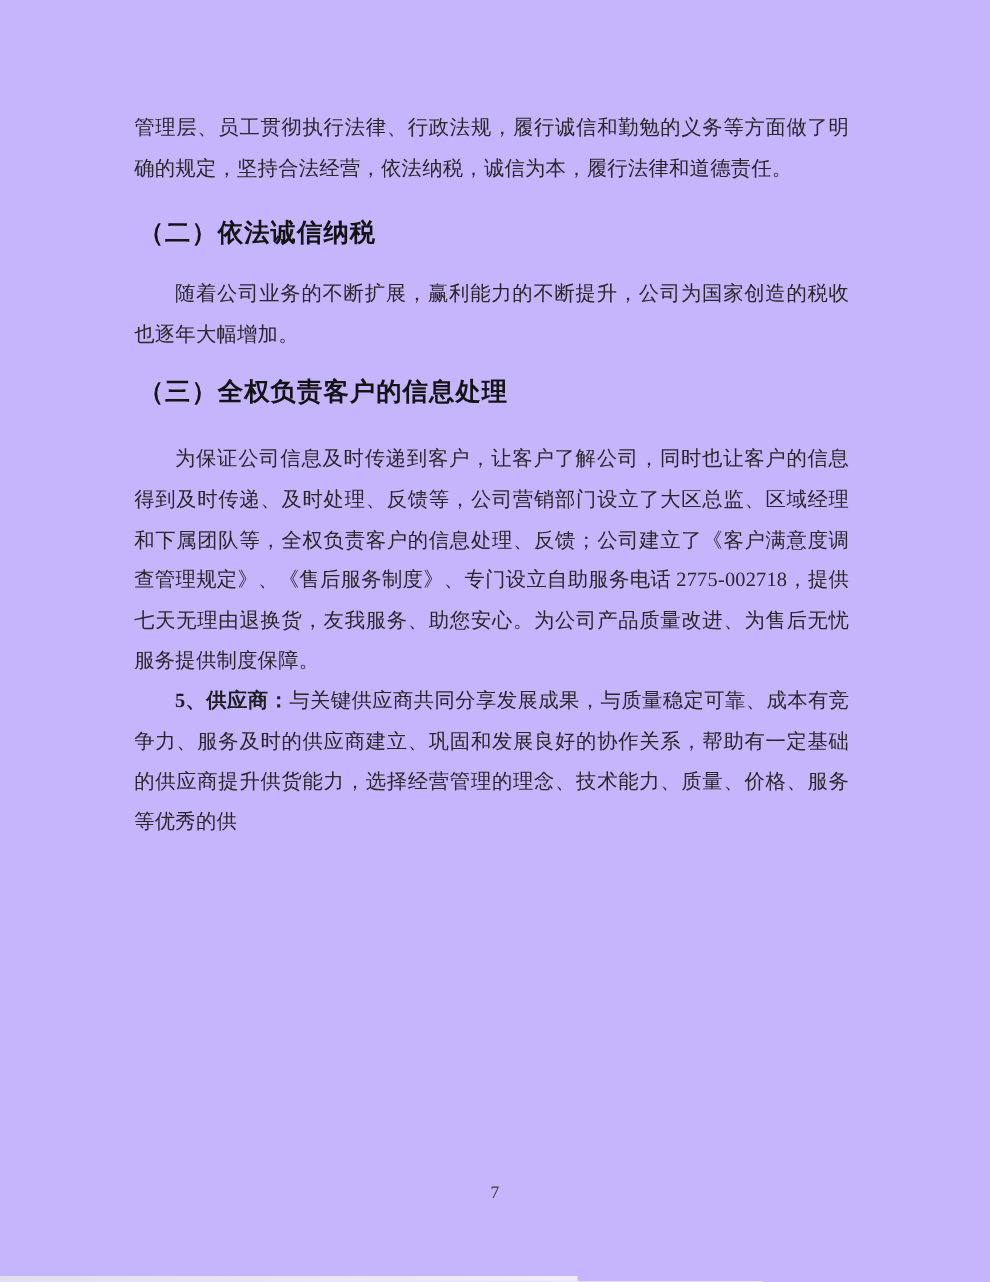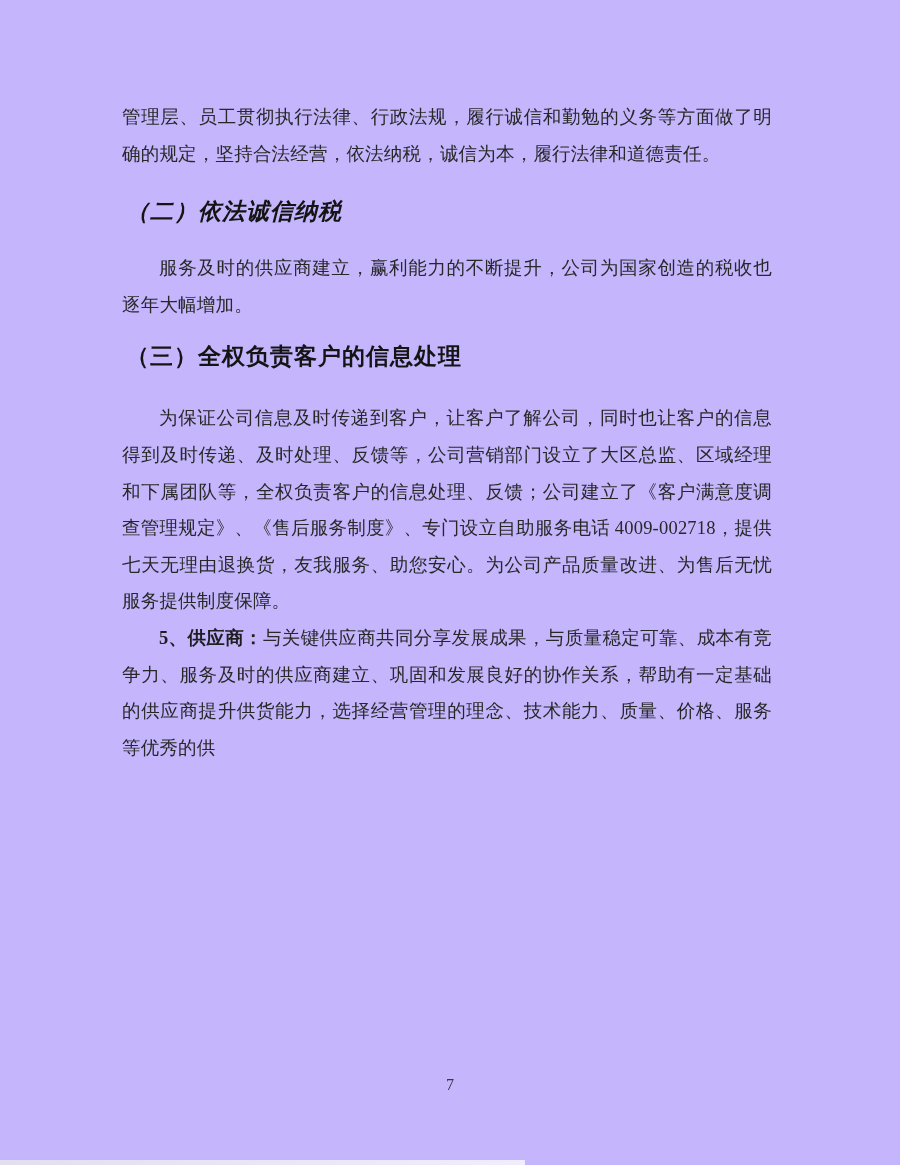--- a/index.html
+++ b/index.html
@@ -37,21 +37,20 @@
   .section-heading {
     font-family: "Liberation Sans", "DejaVu Sans", sans-serif;
     font-weight: 700;
     font-size: 23px;
     line-height: 34px;
     color: #141414;
     letter-spacing: 1px;
   }
   .heading-2 {
     margin: 22px 0 22px 4px;
-    font-style: italic;
   }
   .heading-3 {
     margin: 16px 0 27px 4px;
   }
   .lead-label {
     font-weight: 700;
     color: #1e1e1e;
   }
   .page-footer {
     position: absolute;
@@ -79,26 +78,26 @@
 <div class="page">
 
   <div class="page-body">
 
     <p class="para">管理层、员工贯彻执行法律、行政法规，履行诚信和勤勉的义务等方面做了明确的规定，坚持合法经营，依法纳税，诚信为本，履行法律和道德责任。</p>
 
 
     <div class="section-heading heading-2">（二）依法诚信纳税</div>
 
 
-    <p class="para indent">服务及时的供应商建立，赢利能力的不断提升，公司为国家创造的税收也逐年大幅增加。</p>
+    <p class="para indent">随着公司业务的不断扩展，赢利能力的不断提升，公司为国家创造的税收也逐年大幅增加。</p>
 
     <div class="section-heading heading-3">（三）全权负责客户的信息处理</div>
 
 
-    <p class="para indent">为保证公司信息及时传递到客户，让客户了解公司，同时也让客户的信息得到及时传递、及时处理、反馈等，公司营销部门设立了大区总监、区域经理和下属团队等，全权负责客户的信息处理、反馈；公司建立了《客户满意度调查管理规定》、《售后服务制度》、专门设立自助服务电话 4009-002718，提供七天无理由退换货，友我服务、助您安心。为公司产品质量改进、为售后无忧服务提供制度保障。</p>
+    <p class="para indent">为保证公司信息及时传递到客户，让客户了解公司，同时也让客户的信息得到及时传递、及时处理、反馈等，公司营销部门设立了大区总监、区域经理和下属团队等，全权负责客户的信息处理、反馈；公司建立了《客户满意度调查管理规定》、《售后服务制度》、专门设立自助服务电话 2775-002718，提供七天无理由退换货，友我服务、助您安心。为公司产品质量改进、为售后无忧服务提供制度保障。</p>
 
     <p class="para indent"><span class="lead-label">5、供应商：</span><span>与关键供应商共同分享发展成果，与质量稳定可靠、成本有竞争力、服务及时的供应商建立、巩固和发展良好的协作关系，帮助有一定基础的供应商提升供货能力，选择经营管理的理念、技术能力、质量、价格、服务等优秀的供</span></p>
 
   </div>
 
   <div class="page-footer">7</div>
 
   <div class="scan-artifact"></div>
 
 </div>

